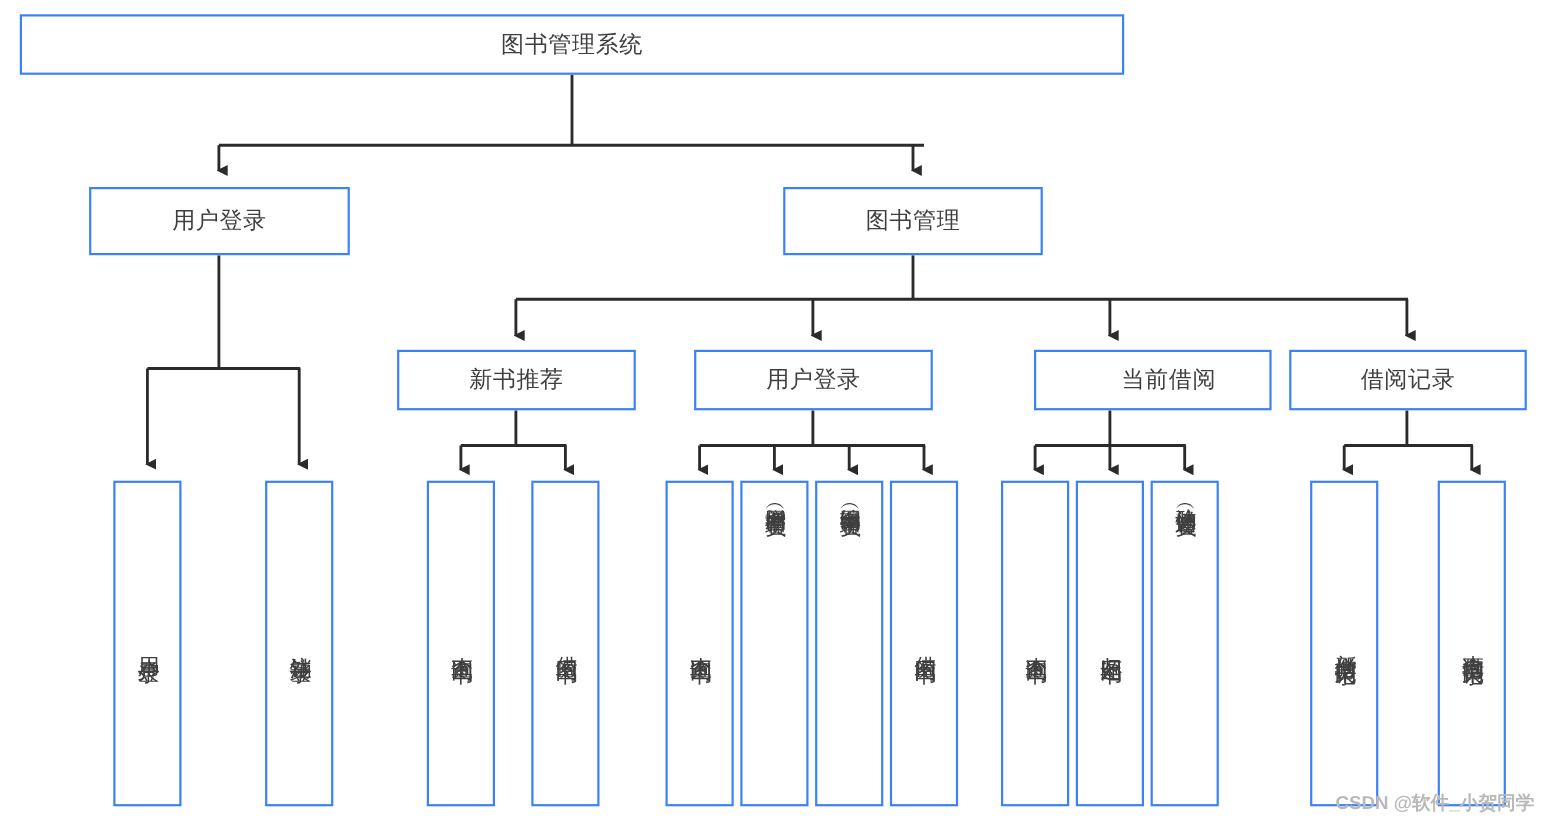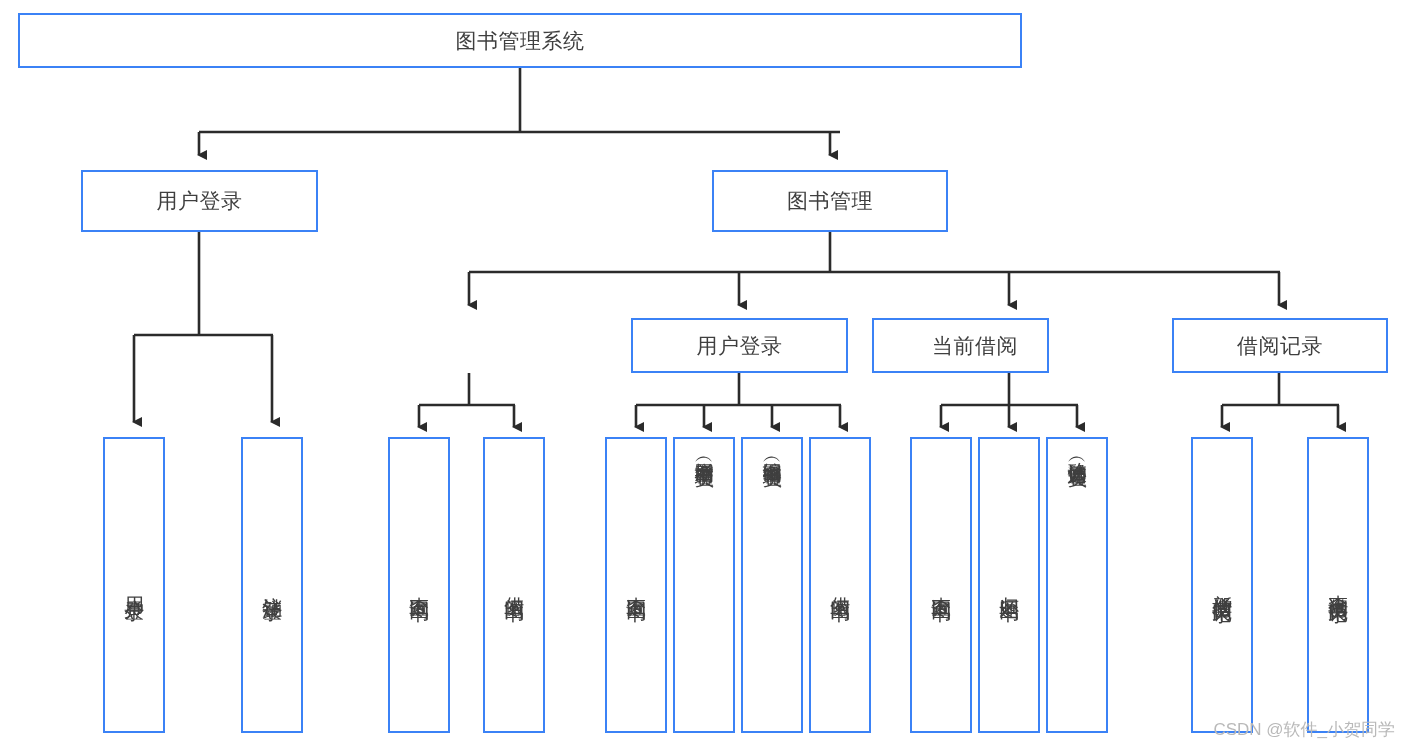--- a/index.html
+++ b/index.html
@@ -70,20 +70,21 @@
   }
   #watermark {
     position: absolute;
     right: 10px;
     bottom: 6px;
     font-size: 17px;
     color: #b9b9b9;
     z-index: 5;
     white-space: nowrap;
     font-family: "Liberation Sans", "DejaVu Sans", sans-serif;
+    font-weight: bold;
   }
 </style>
 </head>
 <body>
 
 <div id="diagram-root">
 
   <svg id="diagram-svg" viewBox="0 0 1405 747" xmlns="http://www.w3.org/2000/svg">
     <defs>
       <marker id="arrowhead" markerWidth="10" markerHeight="10" refX="5" refY="8" orient="auto" markerUnits="userSpaceOnUse">
@@ -138,24 +139,27 @@
     <span class="node-label">图书管理系统</span>
   </div>
 
   <div class="node horizontal" style="left:81px; top:170px; width:237px; height:62px;">
     <span class="node-label">用户登录</span>
   </div>
   <div class="node horizontal" style="left:712px; top:170px; width:236px; height:62px;">
     <span class="node-label">图书管理</span>
   </div>
 
+  <div class="node horizontal" style="left:361px; top:318px; width:217px; height:55px;">
+    <span class="node-label">新书推荐</span>
+  </div>
   <div class="node horizontal" style="left:631px; top:318px; width:217px; height:55px;">
     <span class="node-label">用户登录</span>
   </div>
-  <div class="node horizontal" style="left:872px; top:318px; width:177px; height:55px;padding-left:29px;">
+  <div class="node horizontal" style="left:940px; top:318px; width:216px; height:55px;padding-left:29px;">
     <span class="node-label">当前借阅</span>
   </div>
   <div class="node horizontal" style="left:1172px; top:318px; width:216px; height:55px;">
     <span class="node-label">借阅记录</span>
   </div>
 
   <div class="node vertical mid-align" style="left:103px; top:437px; width:62px; height:296px;">
     <span class="node-label">用户登录</span>
   </div>
   <div class="node vertical mid-align" style="left:241px; top:437px; width:62px; height:296px;">

